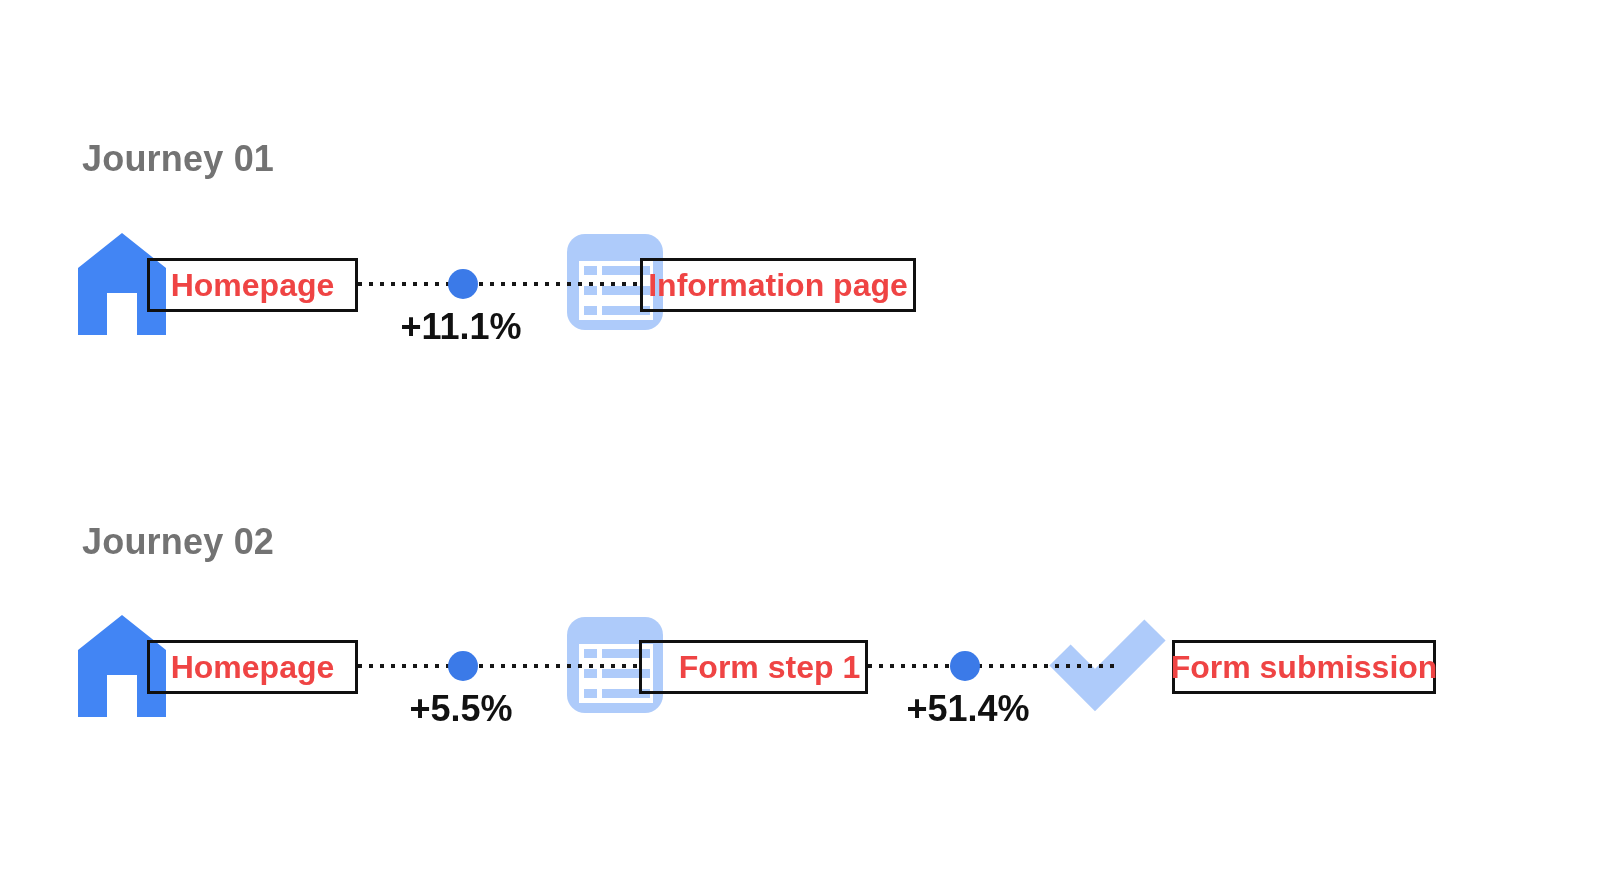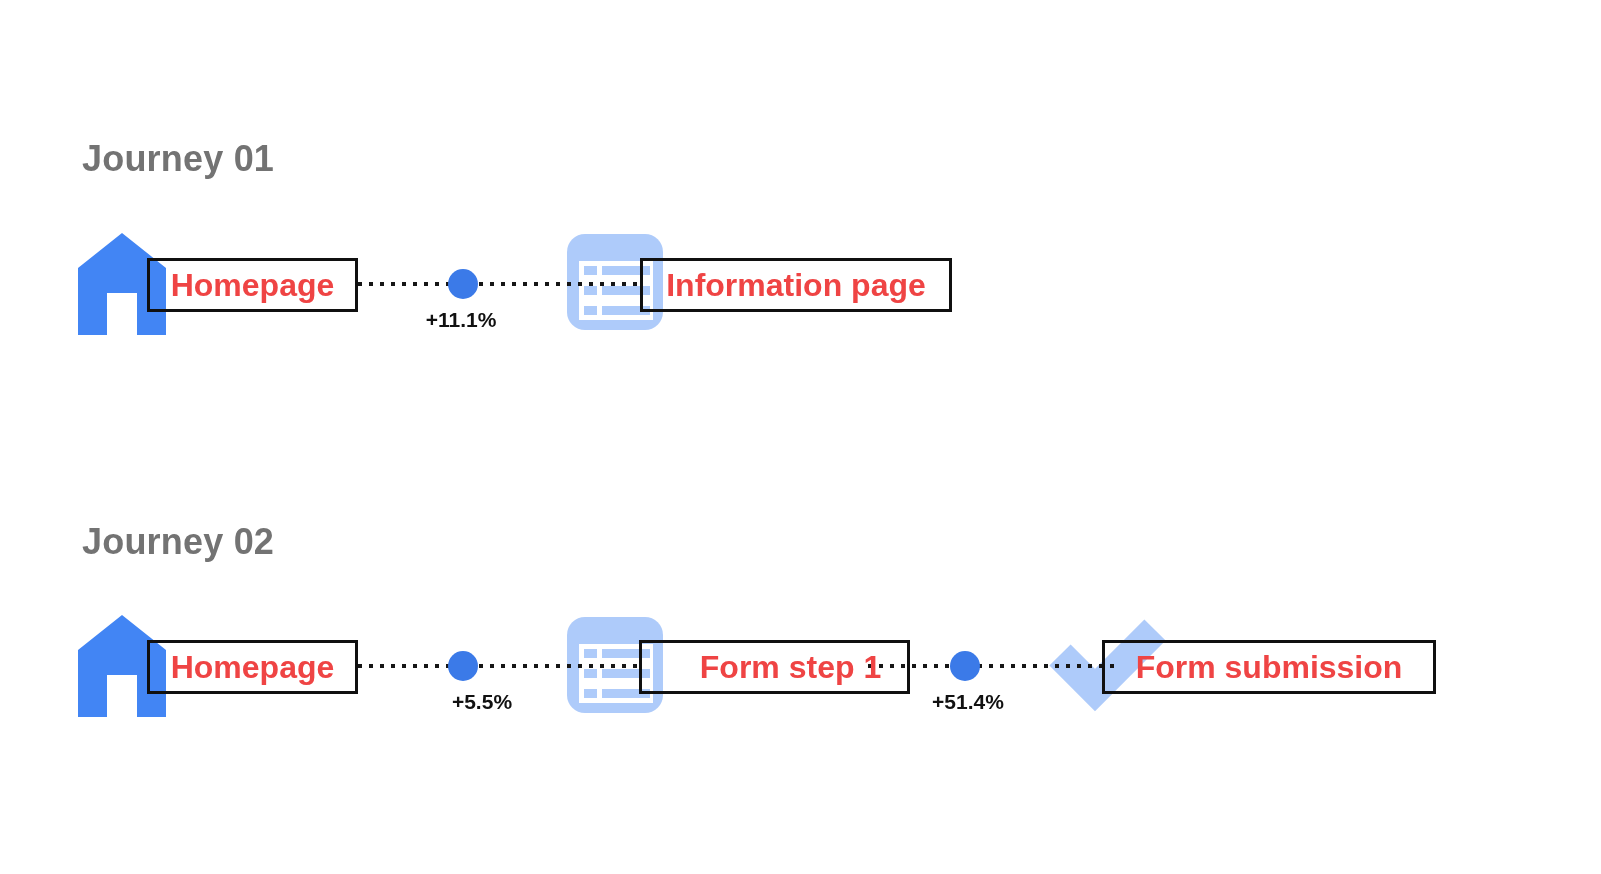--- a/index.html
+++ b/index.html
@@ -23,21 +23,21 @@
   .connector{
     position:absolute;z-index:2;height:4px;
     background:repeating-linear-gradient(90deg,#161616 0 4px,transparent 4px 11px);
   }
   .flow-dot{
     position:absolute;z-index:2;width:30px;height:30px;border-radius:50%;
     background:#3b7ae8;
   }
   .pct{
     position:absolute;z-index:2;width:140px;text-align:center;
-    font-size:21px;font-weight:700;color:#111111;line-height:1;
+    font-size:36px;font-weight:700;color:#111111;line-height:1;
   }
   
   .licon{
     position:absolute;z-index:1;width:96px;height:96px;background:#aecbfa;border-radius:18px;
   }
   .licon-inner{
     position:absolute;left:12px;top:27px;right:10px;bottom:10px;background:#ffffff;
   }
   .licon-rows{
     position:absolute;left:5px;top:5px;right:3px;bottom:5px;
@@ -78,35 +78,35 @@
               <div class="licon-bullet"></div>
               <div class="licon-bar"></div>
             </div>
         </div>
       </div>
     </div>
 
     <div class="label-box" style="left:147px;top:258px;width:211px;">
       <span class="label-text">Homepage</span>
     </div>
-    <div class="label-box" style="left:640px;top:258px;width:312px;">
+    <div class="label-box" style="left:640px;top:258px;width:276px;">
       <span class="label-text">Information page</span>
     </div>
   </section>
 
   <section>
     <h2 class="jtitle" style="left:82px;top:524px;">Journey 02</h2>
 
     <svg class="icon" style="left:78px;top:615px;" width="88" height="102" viewBox="0 0 88 102">
       <path d="M44 0 L88 35 L88 102 L59 102 L59 60 L29 60 L29 102 L0 102 L0 35 Z" fill="#4285f4"></path>
     </svg>
 
     <div class="connector" style="left:358px;top:664px;width:281px;"></div>
     <div class="flow-dot" style="left:448px;top:651px;"></div>
-    <div class="pct" style="left:412px;top:691px;text-align:center;">+5.5%</div>
+    <div class="pct" style="left:391px;top:691px;text-align:center;">+5.5%</div>
 
     <div class="licon" style="left:567px;top:617px;">
       <div class="licon-inner">
         <div class="licon-rows">
           <div class="licon-row">
               <div class="licon-bullet"></div>
               <div class="licon-bar"></div>
             </div>
           <div class="licon-row">
               <div class="licon-bullet"></div>
@@ -124,21 +124,21 @@
     <div class="flow-dot" style="left:950px;top:651px;"></div>
     <div class="pct" style="left:898px;top:691px;">+51.4%</div>
 
     <svg class="icon" style="left:1040px;top:598px;" width="150" height="122" viewBox="0 0 150 122">
       <polyline points="20,57 55,92 115,32" fill="none" stroke="#aecbfa" stroke-width="30" stroke-linecap="butt" stroke-linejoin="miter"></polyline>
     </svg>
 
     <div class="label-box" style="left:147px;top:640px;width:211px;">
       <span class="label-text">Homepage</span>
     </div>
-    <div class="label-box" style="left:639px;top:640px;width:271px;padding-left:32px;">
+    <div class="label-box" style="left:639px;top:640px;width:229px;padding-left:32px;">
       <span class="label-text">Form step 1</span>
     </div>
-    <div class="label-box" style="left:1102px;top:640px;width:334px;">
+    <div class="label-box" style="left:1172px;top:640px;width:264px;">
       <span class="label-text">Form submission</span>
     </div>
   </section>
 
 </div>
 
 </body></html>

